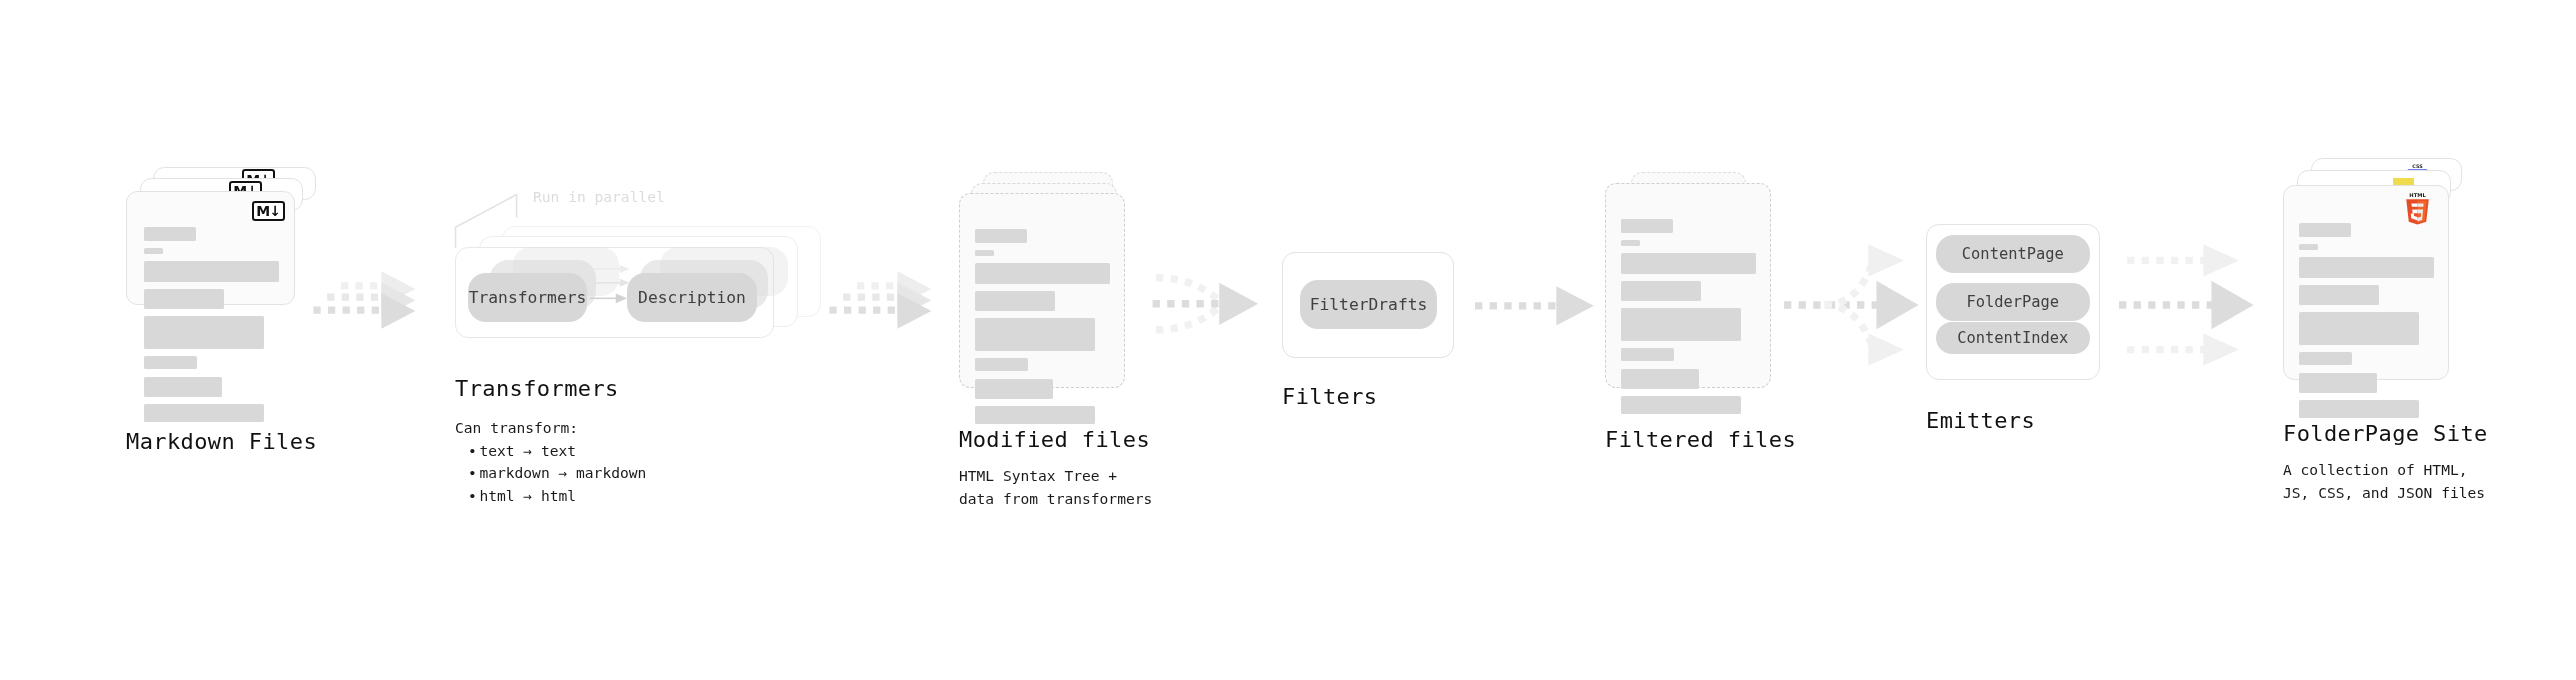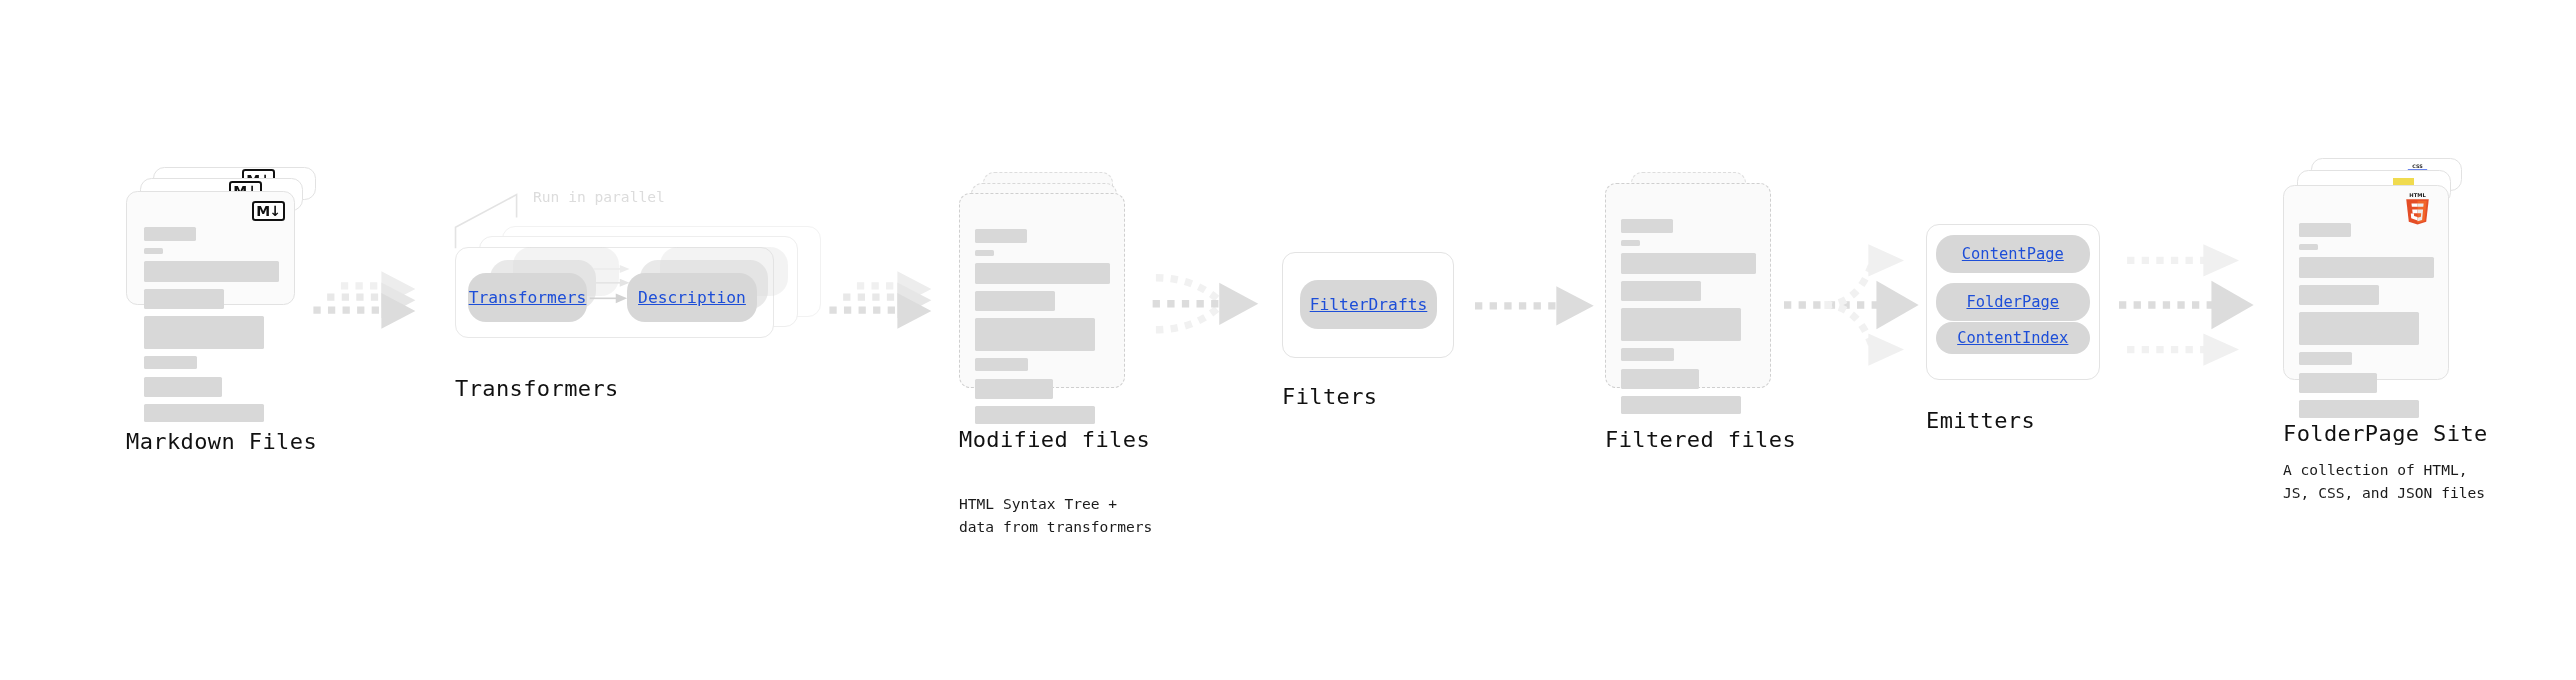--- a/index.html
+++ b/index.html
@@ -74,24 +74,23 @@
     border-radius: 13px;
     background: #ffffff;
   }
   .chip {
     position: absolute;
     background: #d7d7d7;
     border-radius: 18px;
     display: flex;
     align-items: center;
     justify-content: center;
-    color: #1d4ed8;
+    color: #404040;
     font-size: 16.3px;
     white-space: nowrap;
-    text-decoration: underline;
   }
   .chip.fade1 { background: rgba(215,215,215,0.55); }
   .chip.fade2 { background: rgba(215,215,215,0.30); }
 
   
   .cap-title {
     position: absolute;
     font-size: 22px;
     color: #111111;
     white-space: nowrap;
@@ -196,20 +195,28 @@
     </div>
     <div class="chip" style="left:172px; top:80px; width:130px; height:49px;text-align:right;">
       <span>Description</span>
     </div>
     <svg class="abs" width="49" height="16.3" style="left:133px; top:98px;" viewBox="0 0 60 20">
       <line x1="2" y1="9" x2="36" y2="9" stroke="#d2d2d2" stroke-width="2"></line>
       <polygon points="34,3 48,9 34,15" fill="#d2d2d2"></polygon>
     </svg>
   </div>
   <div class="cap-title" style="left:455px; top:376px;">Transformers</div>
+  <div class="cap-list" style="left:455px; top:417px;">
+    <p class="lead">Can transform:</p>
+    <ul>
+      <li>text → text</li>
+      <li>markdown → markdown</li>
+      <li>html → html</li>
+    </ul>
+  </div>
 
   <svg class="abs" width="106" height="89" style="left:829px; top:268px;" viewBox="0 0 130 110">
     <g stroke-dasharray="9 9" stroke-width="9" fill="none">
       <line x1="34" y1="22" x2="90" y2="22" stroke="#f0f0f0"></line>
       <line x1="17" y1="36" x2="90" y2="36" stroke="#e8e8e8"></line>
       <line x1="0" y1="52" x2="90" y2="52" stroke="#dedede"></line>
     </g>
     <polygon points="84,4 126,26 84,48" fill="#ededed"></polygon>
     <polygon points="84,18 126,40 84,62" fill="#e6e6e6"></polygon>
     <polygon points="84,31 126,53 84,75" fill="#dcdcdc"></polygon>
@@ -224,21 +231,21 @@
       <div class="sk" style="width:18.7px;  height:5.7px;"></div>
       <div class="sk" style="width:135px; height:20.3px;"></div>
       <div class="sk" style="width:80px;  height:20.3px;"></div>
       <div class="sk" style="width:120px; height:32.5px;"></div>
       <div class="sk" style="width:53px;  height:13px;"></div>
       <div class="sk" style="width:78px;  height:20.3px;"></div>
       <div class="sk" style="width:120px; height:18px;"></div>
     </div>
   </div>
   <div class="cap-title" style="left:959px; top:427px;">Modified files</div>
-  <div class="cap-sub" style="left:959px; top:465px;margin-top:28px;">HTML Syntax Tree +
+  <div class="cap-sub" style="left:959px; top:465px;">HTML Syntax Tree +
 data from transformers</div>
 
   <svg class="abs" width="130" height="98" style="left:1138px; top:258px;" viewBox="0 0 160 120">
     <g fill="none" stroke-width="9" stroke-dasharray="9 9">
       <path d="M22 24 Q72 24 104 56" stroke="#f1f1f1"></path>
       <path d="M22 88 Q72 88 104 56" stroke="#f1f1f1"></path>
       <line x1="18" y1="56" x2="104" y2="56" stroke="#dcdcdc"></line>
     </g>
     <polygon points="100,30 148,56 100,82" fill="#dcdcdc"></polygon>
   </svg>

